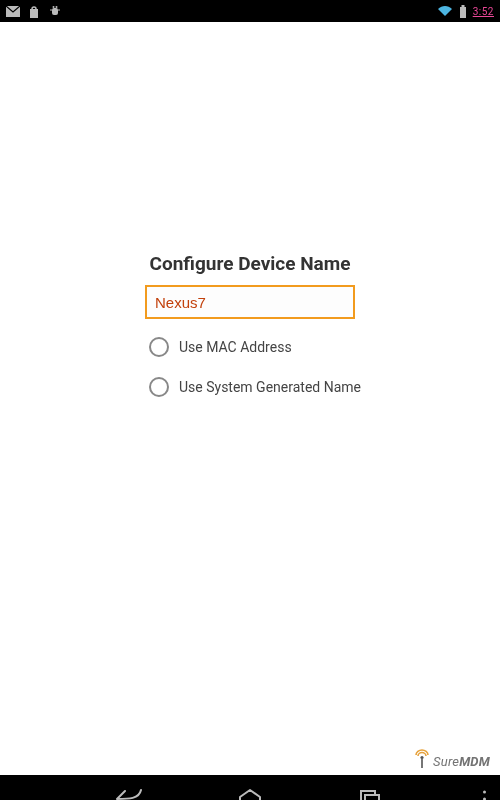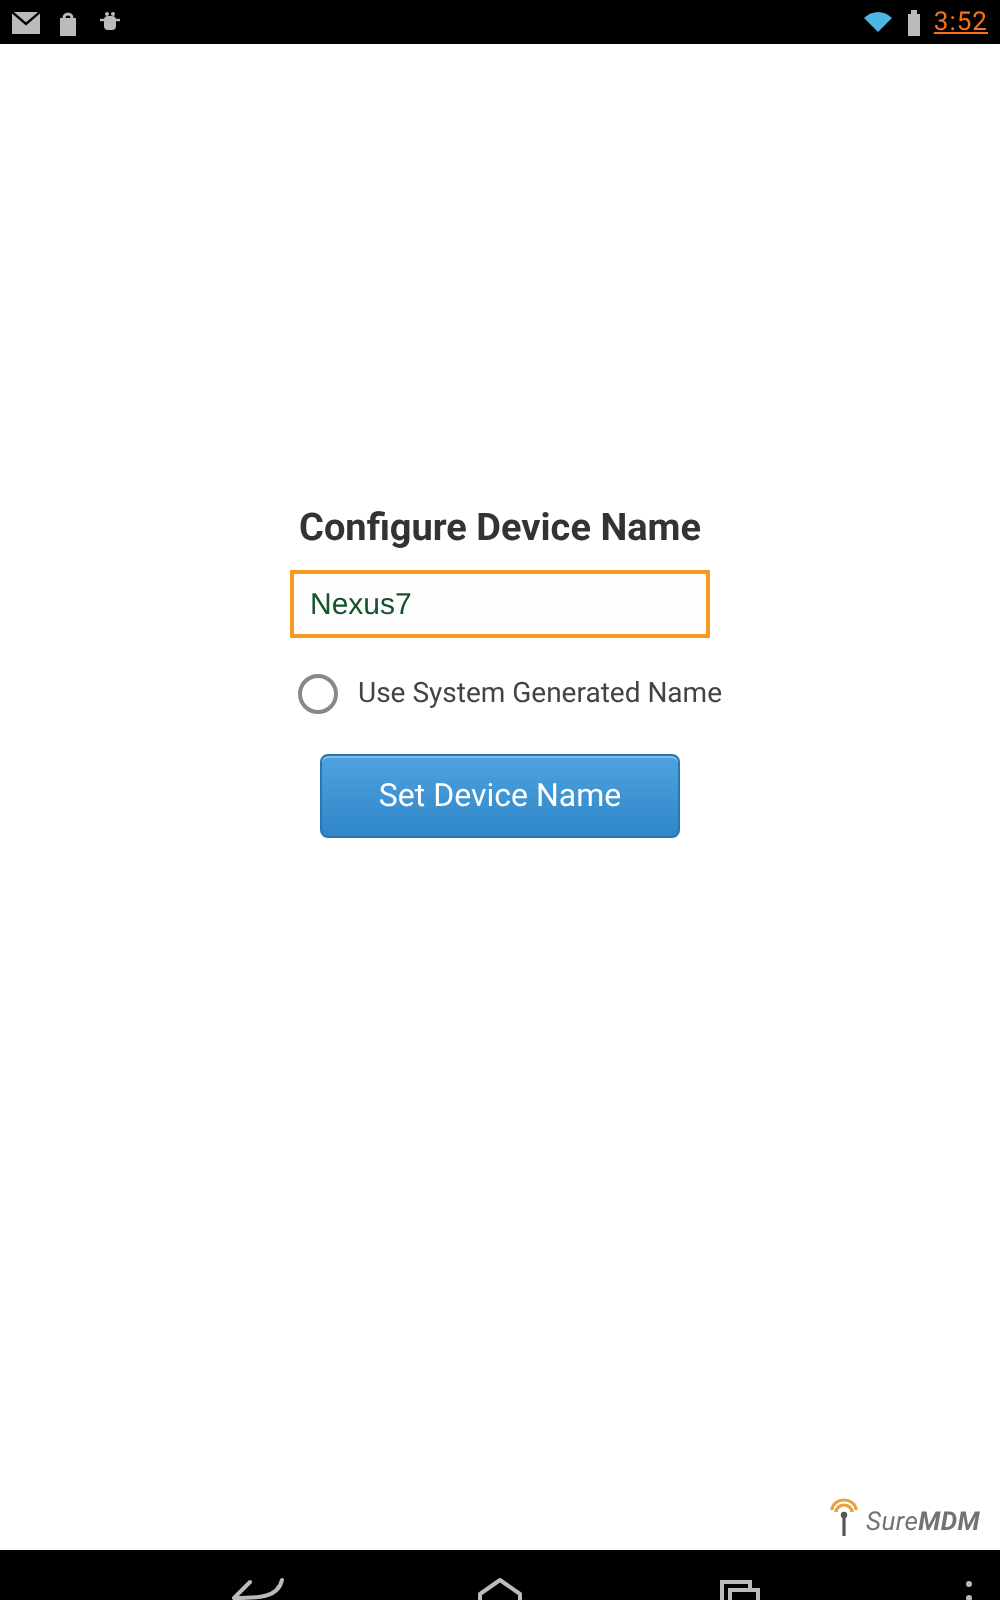--- a/index.html
+++ b/index.html
@@ -3,27 +3,27 @@
 <meta charset="utf-8">
 <style>
   * { margin: 0; padding: 0; box-sizing: border-box; }
   html, body { width: 500px; height: 800px; font-family: "Roboto", "Helvetica Neue", Arial, sans-serif; background: #fff; overflow: hidden; }
 
   
   .status-bar { height: 22px; background: #000; display: flex; align-items: center; justify-content: space-between; padding: 0 6px; color: #fff; font-size: 12px; }
   .status-left { display: flex; gap: 8px; align-items: center; }
   .status-right { display: flex; gap: 6px; align-items: center; }
   .status-icon svg { display: block; }
-  .status-time { color: #f97316; font-size: 13px; letter-spacing: 0.5px; text-decoration: underline; }
+  .status-time { color: #ec4899; font-size: 10px; letter-spacing: 0.5px; text-decoration: underline; }
 
   
   .content { position: relative; height: 753px; background: #fff; }
   .form-wrap { position: absolute; top: 230px; left: 50%; transform: translateX(-50%); width: 230px; }
   .title { font-size: 19px; font-weight: 700; color: #333; text-align: center; margin-bottom: 10px; }
-  .device-input { width: 210px; height: 34px; border: 2px solid #f29b1e; background: #fdfdfd; padding: 0 8px; font-size: 15px; color: #14532d; outline: none; display: block; margin: 0 auto 18px; }
+  .device-input { width: 210px; height: 34px; border: 2px solid #f29b1e; background: #fdfdfd; padding: 0 8px; font-size: 15px; color: #c2410c; outline: none; display: block; margin: 0 auto 18px; }
 
   .radio-row { display: flex; align-items: center; gap: 10px; margin: 0 0 20px 14px; cursor: pointer; }
   .radio-outer { width: 20px; height: 20px; border: 2px solid #888; border-radius: 50%; display: flex; align-items: center; justify-content: center; flex-shrink: 0; }
   .radio-outer.selected { border-color: #5fa61d; }
   .radio-inner-selected { width: 10px; height: 10px; border-radius: 50%; background: radial-gradient(circle at 35% 35%, #a8e35b, #5fa61d); }
   .radio-label { font-size: 14px; color: #444; }
 
   .set-btn { display: block; width: 180px; height: 42px; margin: 8px auto 0; background: linear-gradient(to bottom, #4ea3de, #2f86c8); border: 1px solid #2a76b3; border-radius: 4px; color: #fff; font-size: 16px; font-weight: 400; text-align: center; line-height: 40px; cursor: pointer; box-shadow: inset 0 1px 0 rgba(255,255,255,0.3); }
 
   
@@ -83,24 +83,27 @@
   </div>
 </div>
 
 <div class="content">
   <div class="form-wrap">
     <div class="title">Configure Device Name</div>
     <input class="device-input" value="Nexus7" style="">
 
     <div class="radio-row">
       <span class="radio-outer"></span>
+      <span class="radio-label">Use MAC Address</span>
+    </div>
+    <div class="radio-row">
+      <span class="radio-outer"></span>
       <span class="radio-label">Use System Generated Name</span>
     </div>
 
-    <div class="set-btn">Set Device Name</div>
   </div>
 
   <div class="brand">
     <span class="brand-icon">
       <svg width="18" height="20" viewBox="0 0 18 20">
         <path d="M3 6 C3 3 6 1 9 1 C12 1 15 3 15 6" stroke="#e6a23c" stroke-width="1.6" fill="none"></path>
         <path d="M5 7 C5 5 7 3.5 9 3.5 C11 3.5 13 5 13 7" stroke="#e6a23c" stroke-width="1.6" fill="none"></path>
         <circle cx="9" cy="8.5" r="1.6" fill="#555"></circle>
         <rect x="8.2" y="10" width="1.6" height="9" fill="#555"></rect>
       </svg>

